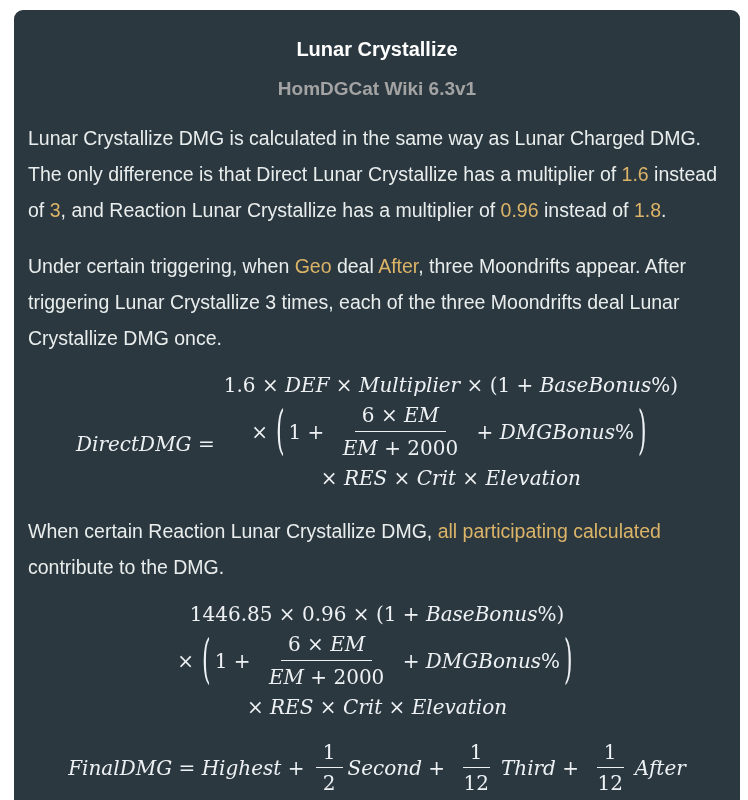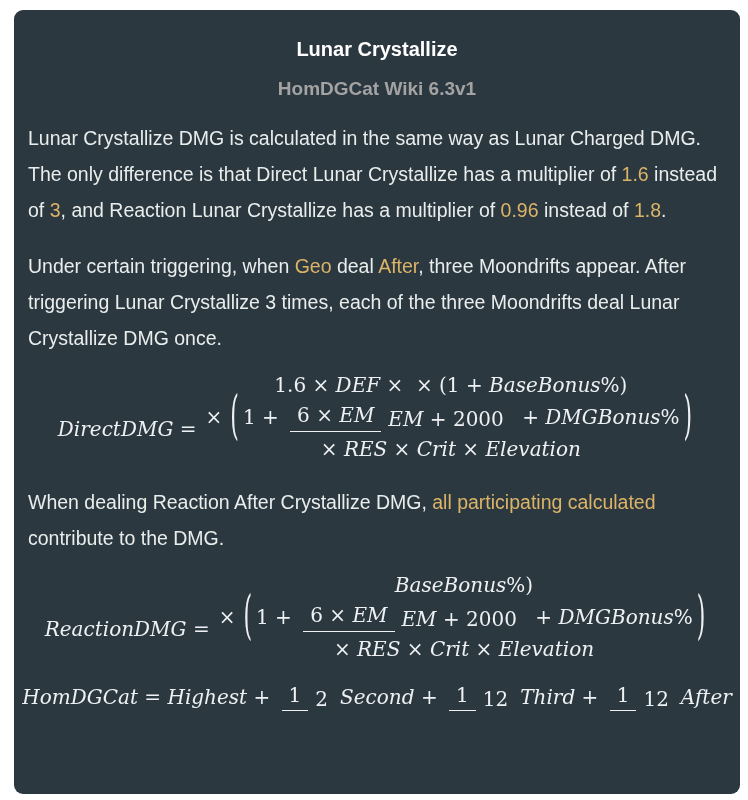--- a/index.html
+++ b/index.html
@@ -56,21 +56,21 @@
   .f-line {
     display: flex;
     align-items: center;
     line-height: 1.3;
     margin: 2px 0;
     white-space: pre;
   }
   .var { font-style: italic; }
   .frac {
     display: inline-flex;
-    flex-direction: row;
+    flex-direction: column;
     align-items: center;
     margin: 0 5px;
     vertical-align: middle;
   }
   .fnum {
     border-bottom: 1.5px solid #eef1f3;
     padding: 0 7px 3px;
     white-space: pre;
     text-align: center;
   }
@@ -96,59 +96,58 @@
   <h1 class="title">Lunar Crystallize</h1>
   <div class="subtitle">HomDGCat Wiki 6.3v1</div>
 
   <p class="para"><span>Lunar Crystallize DMG is calculated in the same way as Lunar Charged DMG. The only difference is that Direct Lunar Crystallize has a multiplier of </span><span class="gold">1.6</span><span> instead of </span><span class="gold">3</span><span>, and Reaction Lunar Crystallize has a multiplier of </span><span class="gold">0.96</span><span> instead of </span><span class="gold">1.8</span><span>.</span></p>
 
   <p class="para"><span>Under certain triggering, when </span><span class="gold">Geo</span><span> deal </span><span class="gold">After</span><span>, three Moondrifts appear. After triggering Lunar Crystallize 3 times, each of the three Moondrifts deal Lunar Crystallize DMG once.</span></p>
 
   <div class="formula-row">
     <span class="f-lhs"><span class="var">DirectDMG</span><span> = </span></span>
     <div class="f-col">
-      <div class="f-line"><span>1.6 × </span><span class="var">DEF</span><span> × </span><span> × (1 + </span><span class="var">BaseBonus</span><span>%)</span></div>
+      <div class="f-line"><span>1.6 × </span><span class="var">DEF</span><span> × </span><span class="var">Multiplier</span><span> × (1 + </span><span class="var">BaseBonus</span><span>%)</span></div>
       <div class="f-line">
         <span class="mop">×</span>
         <span class="bigparen">(</span>
         <span style="white-space:pre"><span>1 + </span></span>
         <span class="frac">
           <span class="fnum"><span>6 × </span><span class="var">EM</span></span>
           <span class="fden"><span class="var">EM</span><span> + 2000</span></span>
         </span>
         <span style="white-space:pre"><span> + </span><span class="var">DMGBonus</span><span>%</span></span>
         <span class="bigparen">)</span>
       </div>
       <div class="f-line"><span>× </span><span class="var">RES</span><span> × </span><span class="var">Crit</span><span> × </span><span class="var">Elevation</span></div>
     </div>
   </div>
 
-  <p class="para"><span>When dealing Reaction After Crystallize DMG, </span><span class="gold">all participating calculated</span><span> contribute to the DMG.</span></p>
+  <p class="para"><span>When certain Reaction Lunar Crystallize DMG, </span><span class="gold">all participating calculated</span><span> contribute to the DMG.</span></p>
 
   <div class="formula-row">
-    <span class="f-lhs"><span class="var">ReactionDMG</span><span> = </span></span>
     <div class="f-col">
-      <div class="f-line"><span class="var">BaseBonus</span><span>%)</span></div>
+      <div class="f-line"><span>1446.85 × 0.96 × (1 + </span><span class="var">BaseBonus</span><span>%)</span></div>
       <div class="f-line">
         <span class="mop">×</span>
         <span class="bigparen">(</span>
         <span style="white-space:pre"><span>1 + </span></span>
         <span class="frac">
           <span class="fnum"><span>6 × </span><span class="var">EM</span></span>
           <span class="fden"><span class="var">EM</span><span> + 2000</span></span>
         </span>
         <span style="white-space:pre"><span> + </span><span class="var">DMGBonus</span><span>%</span></span>
         <span class="bigparen">)</span>
       </div>
       <div class="f-line"><span>× </span><span class="var">RES</span><span> × </span><span class="var">Crit</span><span> × </span><span class="var">Elevation</span></div>
     </div>
   </div>
 
   <div class="formula-row final-row">
-    <span class="f-line"><span class="var">HomDGCat</span><span> = </span><span class="var">Highest</span><span> + </span></span>
+    <span class="f-line"><span class="var">FinalDMG</span><span> = </span><span class="var">Highest</span><span> + </span></span>
     <span class="frac">
       <span class="fnum">1</span>
       <span class="fden">2</span>
     </span>
     <span class="f-line"><span class="var">Second</span><span> + </span></span>
     <span class="frac">
       <span class="fnum">1</span>
       <span class="fden">12</span>
     </span>
     <span class="f-line"><span class="var">Third</span><span> + </span></span>

